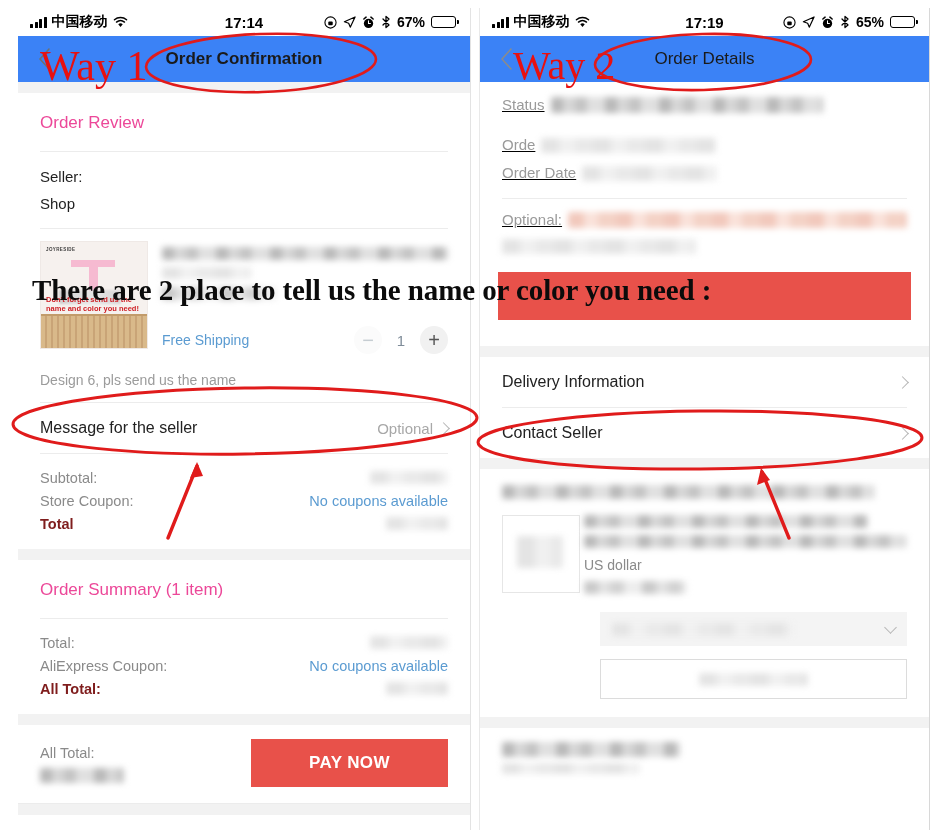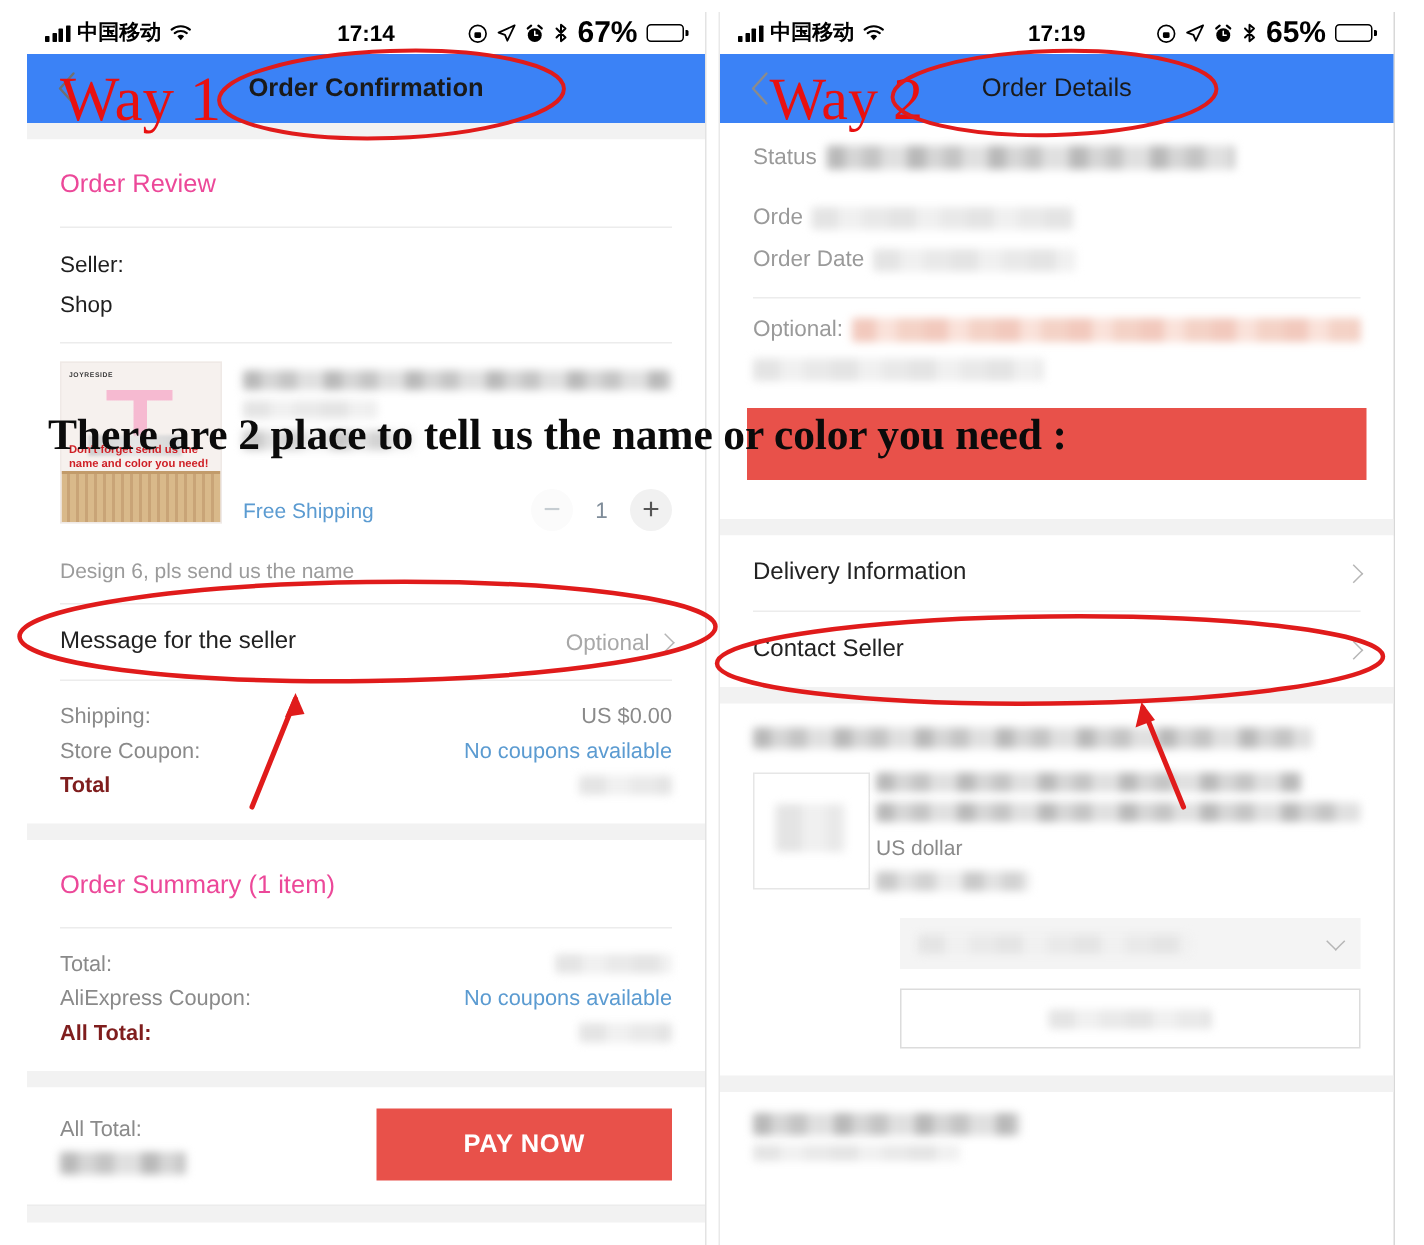--- a/index.html
+++ b/index.html
@@ -65,21 +65,21 @@
     text-align: center;
     font-size: 15px;
     font-weight: 600;
     pointer-events: none;
   }
   .sb-right {
     margin-left: auto;
     display: flex;
     align-items: center;
     gap: 6px;
-    font-size: 20px;
+    font-size: 14px;
     font-weight: 600;
   }
   .bars { display: inline-flex; align-items: flex-end; gap: 1.5px; height: 11px; }
   .bars i { display:block; width: 3px; background: #000; border-radius: .5px; }
   .bars i:nth-child(1){height:4px}
   .bars i:nth-child(2){height:6px}
   .bars i:nth-child(3){height:8.5px}
   .bars i:nth-child(4){height:11px}
   .wifi { width: 15px; height: 12px; }
   .batt {
@@ -276,21 +276,21 @@
     color: #fff;
     font-size: 17px;
     font-weight: 700;
     letter-spacing: .4px;
     display: flex; align-items: center; justify-content: center;
     border: none;
   }
 
   
   .od-block { padding: 14px 22px 6px; }
-  .od-row { display: flex; align-items: flex-end; gap: 6px; margin-bottom: 11px; }
+  .od-row { display: flex; align-items: flex-end; gap: 6px; margin-bottom: 11px; text-decoration: underline; }
   .od-row .k { font-size: 15px; color: #9a9a9a; white-space: nowrap; }
   .od-row .vb { height: 15px; margin-top: 1px; }
 
   .od-status .vb  { width: 272px; height: 16px; }
   .od-no .vb      { width: 175px; }
   .od-date .vb    { width: 135px; }
   .od-reminder { padding: 12px 22px 4px; }
   .od-reminder .vb1 { width: 100%; height: 16px; }
   .od-reminder .vb2 { width: 48%; height: 15px; margin-top: 9px; }
 
@@ -454,22 +454,22 @@
           <span>Message for the seller</span>
           <span class="rt">
             <span>Optional</span>
             <i class="chev"></i>
           </span>
         </div>
         <div class="hr"></div>
 
         <div class="pricerows">
           <div class="prow">
-            <span class="k">Shipping:</span>
-            <span class="v">US $0.00</span>
+            <span class="k">Subtotal:</span>
+            <span class="v blur light v-blur-sm"></span>
           </div>
           <div class="prow">
             <span class="k">Store Coupon:</span>
             <span class="v v-link">No coupons available</span>
           </div>
           <div class="prow bold">
             <span class="k">Total</span>
             <span class="v blur light v-blur-md"></span>
           </div>
         </div>

